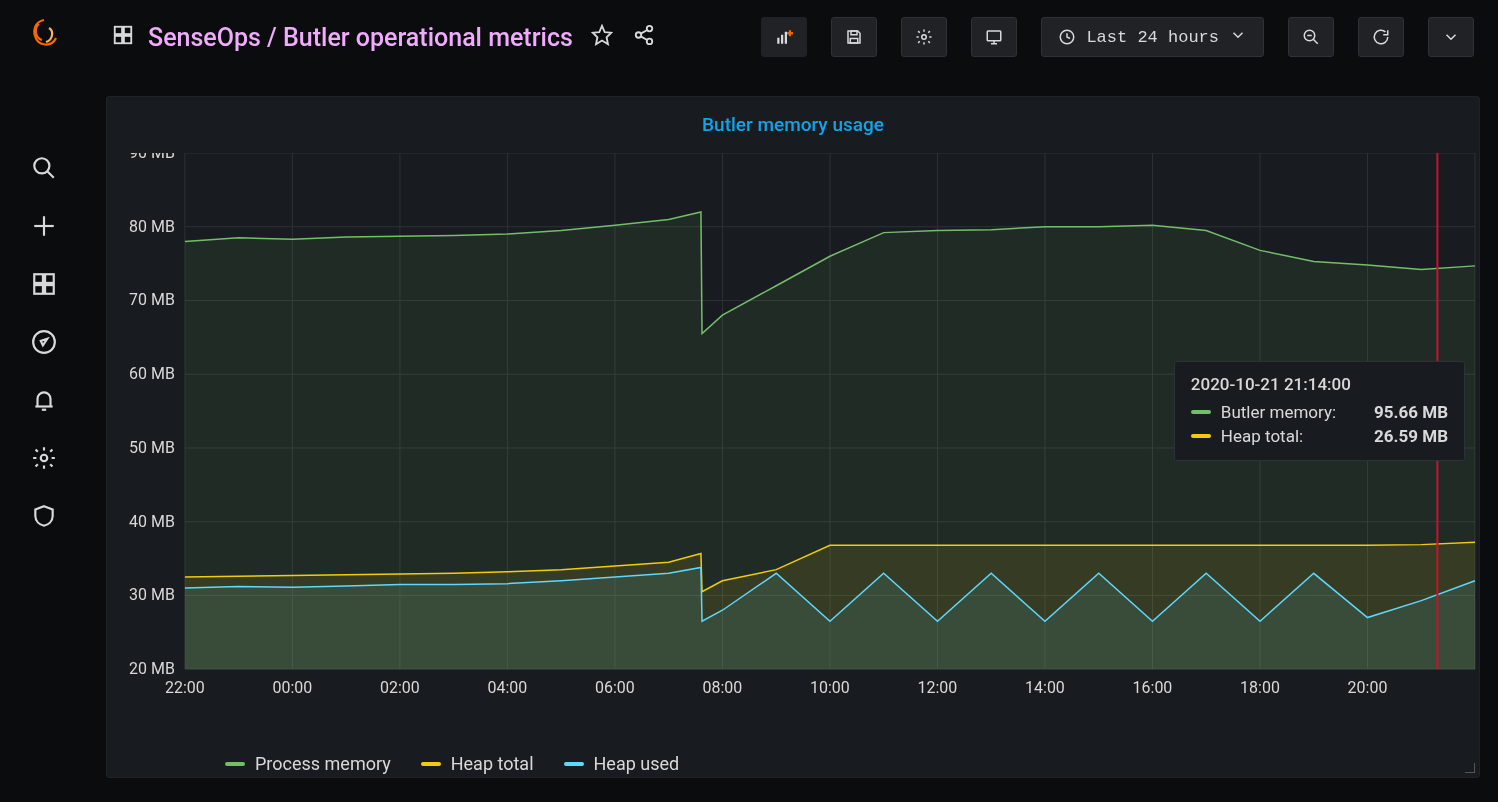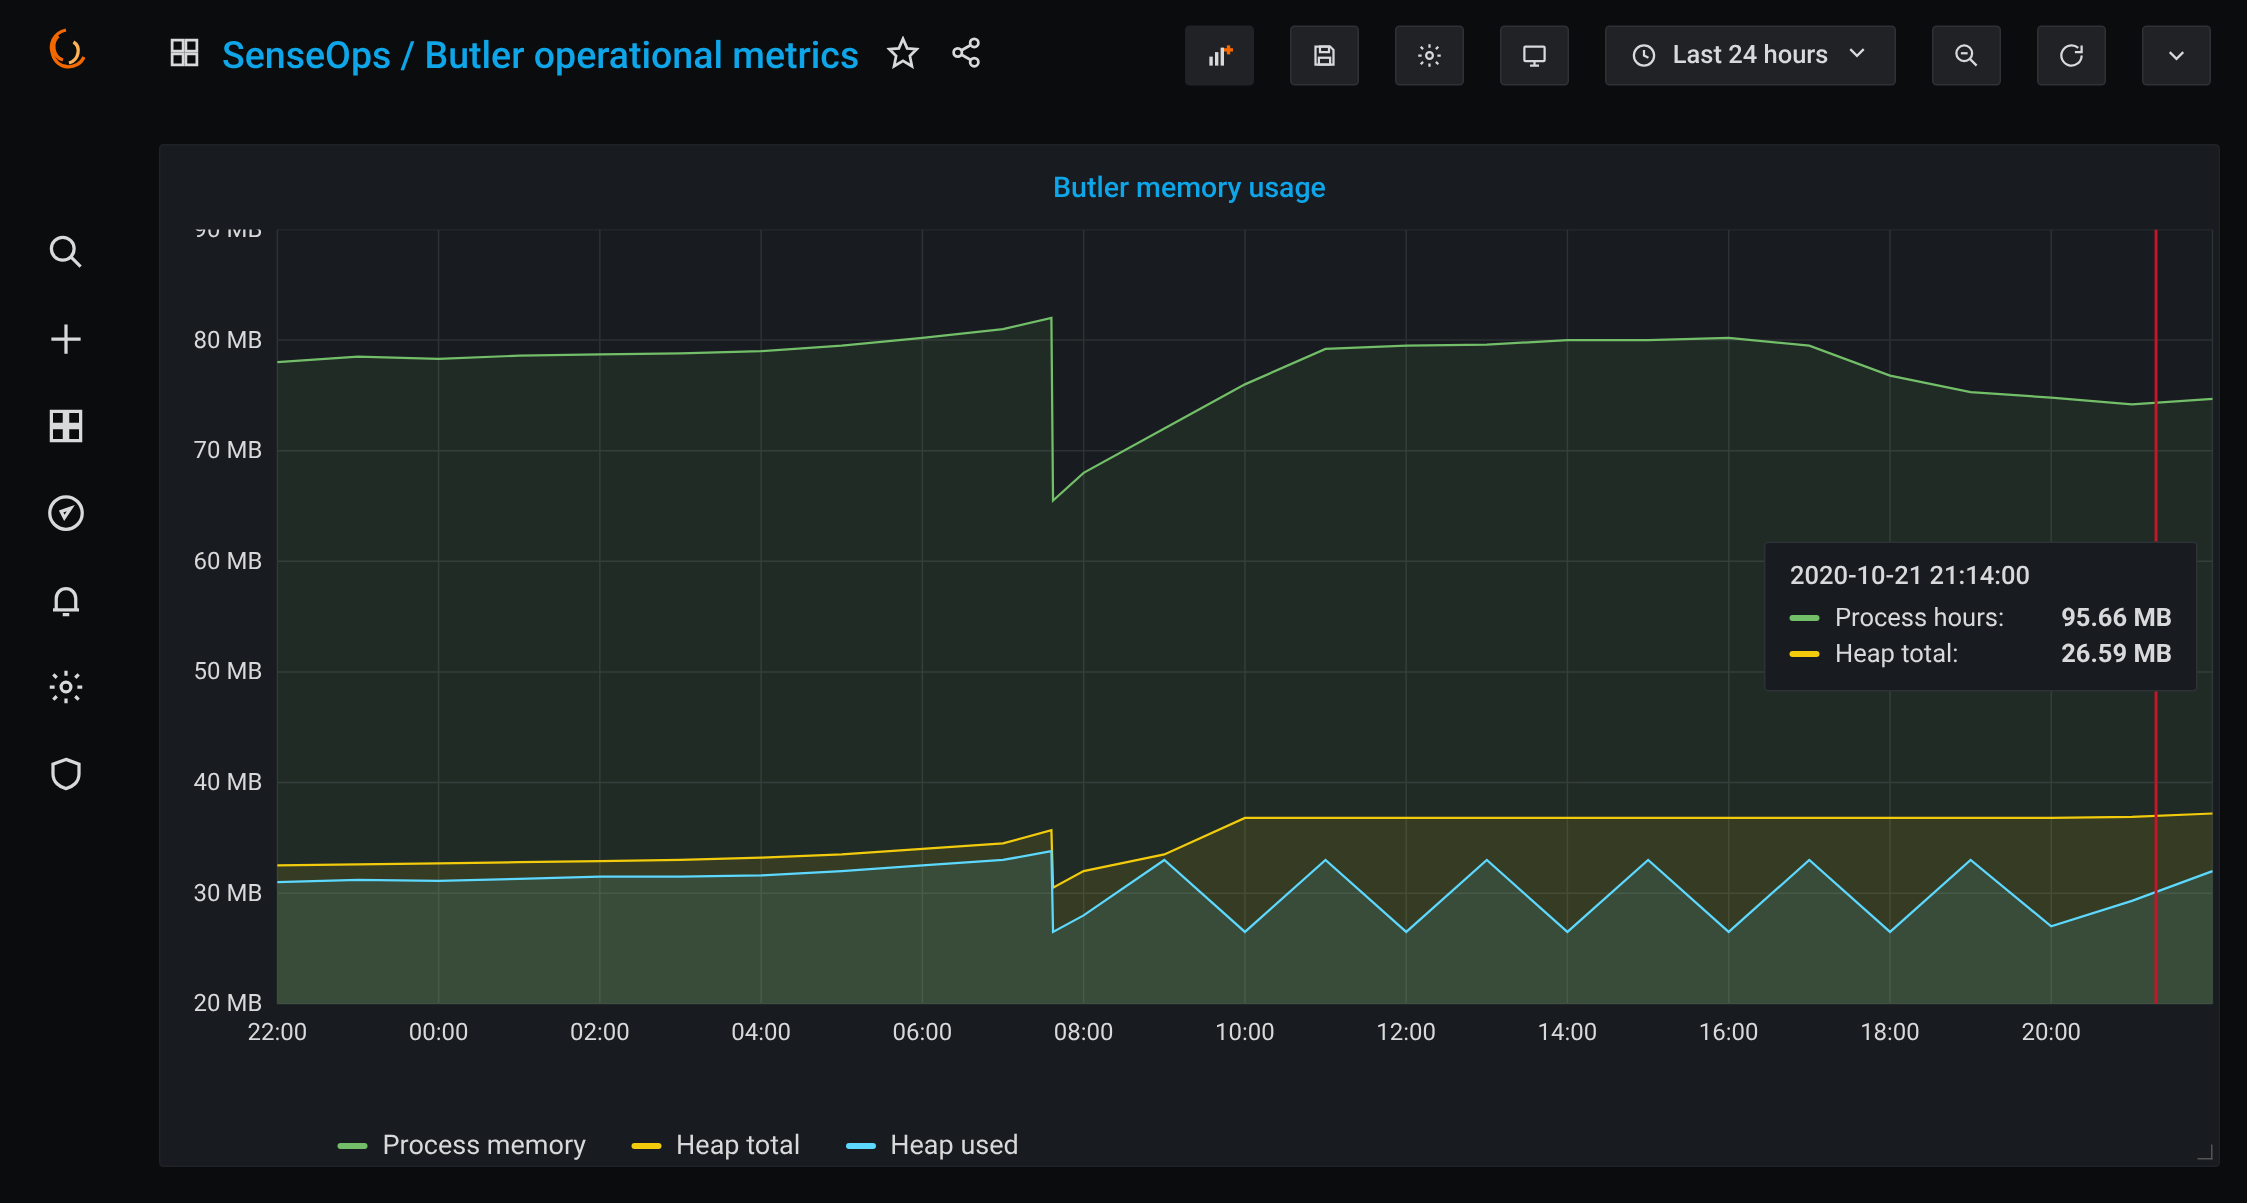--- a/index.html
+++ b/index.html
@@ -17,25 +17,25 @@
 .logo { width:36px; height:36px; }
 .sidebar-icons { display:flex; flex-direction:column; gap:30px; margin-top:60px; }
 .sidebar-icons .ic { width:28px; height:28px; display:flex; align-items:center; justify-content:center; color:#d8d9da; cursor:pointer; }
 .sidebar-icons svg { width:26px; height:26px; }
 
 .topbar {
   position:absolute; left:88px; top:0; right:0; height:74px;
   display:flex; align-items:center; padding:0 24px; background:#0b0c0e;
 }
 .crumb-ic { margin-right:14px; color:#d8d9da; }
-.title { font-size:25px; font-weight:500; color:#0ea5e9; }
+.title { font-size:25px; font-weight:500; color:#f0abfc; }
 .topbar-icons { display:flex; align-items:center; gap:20px; margin-left:18px; }
 .top-ic { color:#d8d9da; cursor:pointer; }
 .spacer { flex:1; }
-.toolbar { display:flex; align-items:flex-start; gap:24px; }
+.toolbar { display:flex; align-items:flex-start; gap:24px;font-family:Liberation Mono, monospace; }
 .tb-btn {
   background:#202226; border:1px solid #2c3235; border-radius:3px;
   height:40px; min-width:46px; display:flex; align-items:center; justify-content:center;
   padding:0 10px; cursor:pointer; color:#d8d9da;
 }
 .tb-btn.accent { border-color:#202226; }
 .timerange { padding:0 16px; gap:10px; font-size:17px; font-weight:500; }
 .tb-btn svg { width:18px; height:18px; }
 
 .panel {
@@ -275,21 +275,21 @@
         </g>
       <line id="crosshair" class="crosshair" y1="0" y2="520" x1="1332.3166666666666" x2="1332.3166666666666"></line>
     </svg>
   </div>
 
   <div class="tooltip" id="tooltip" style="top:264px; right:14px;">
     <div class="tooltip-time">2020-10-21 21:14:00</div>
     <div id="tt-rows">
         <div class="tt-row">
           <span class="dash" style="background:#73bf69"></span>
-          <span>Process hours:</span>
+          <span>Butler memory:</span>
           <span class="val">95.66 MB</span>
         </div>
         <div class="tt-row">
           <span class="dash" style="background:#f2cc0c"></span>
           <span>Heap total:</span>
           <span class="val">26.59 MB</span>
         </div>
       </div>
   </div>
 

